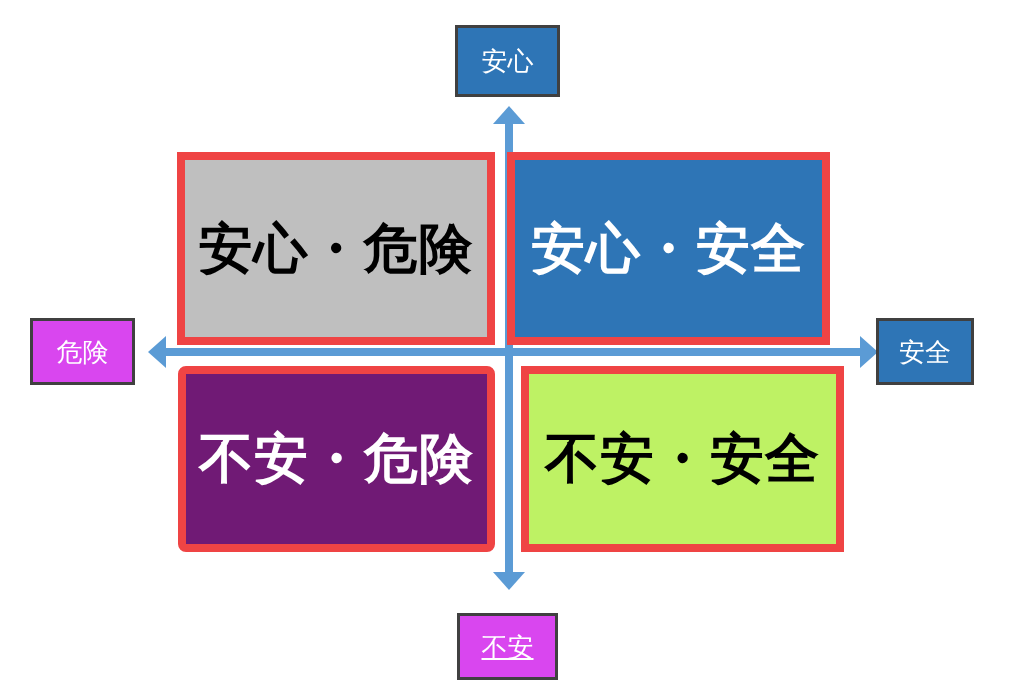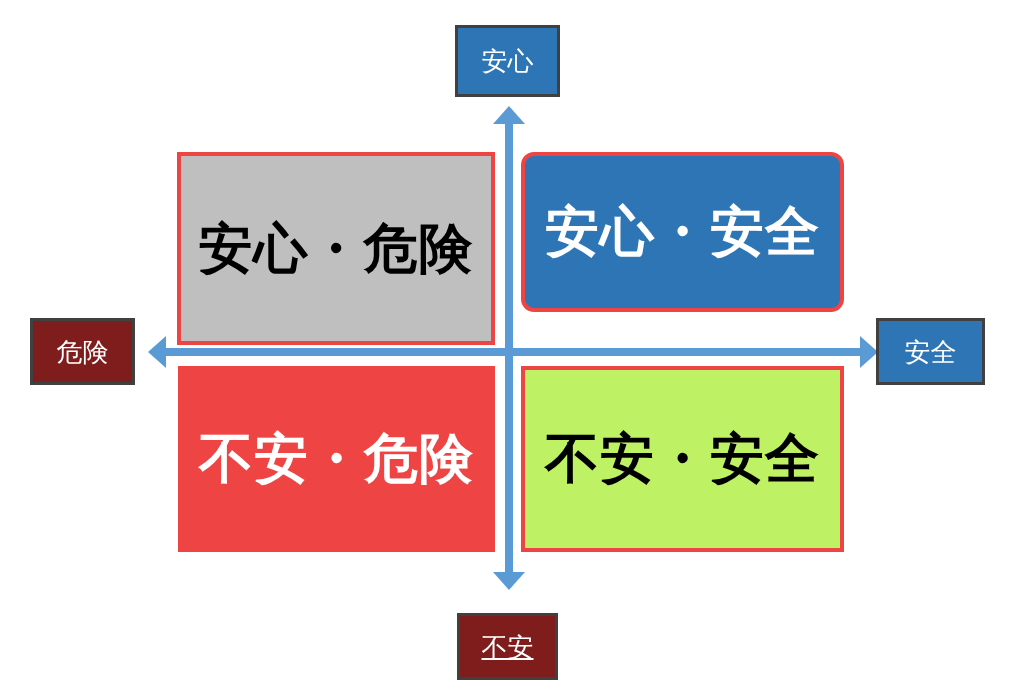--- a/index.html
+++ b/index.html
@@ -68,52 +68,52 @@
     border-right: 16px solid transparent;
     border-top: 18px solid #5B9BD5;
   }
 
   
   .quadrant {
     position: absolute;
     display: flex;
     align-items: center;
     justify-content: center;
-    border: 4px solid #ef4444;
+    border: 8px solid #ef4444;
     box-sizing: border-box;
     font-size: 54px;
     font-weight: bold;
     letter-spacing: 1px;
     line-height: 1;
     white-space: nowrap;
   }
   .q-top-left {
     left: 177px;
     top: 152px;
     width: 318px;
     height: 193px;
     background: #bfbfbf;
     color: #000000;
   }
   .q-top-right {
-    left: 521px;
+    left: 507px;
     top: 152px;
     width: 323px;
-    height: 160px;
+    height: 193px;
     background: #2E75B6;
     color: #ffffff;
-    border-radius: 13px;
   }
   .q-bottom-left {
     left: 178px;
     top: 366px;
     width: 317px;
     height: 186px;
-    background: #ef4444;
+    background: #701a75;
     color: #ffffff;
+    border-radius: 8px;
   }
   .q-bottom-right {
     left: 521px;
     top: 366px;
     width: 323px;
     height: 186px;
     background: #bef264;
     color: #000000;
   }
 
@@ -125,21 +125,21 @@
     justify-content: center;
     border: 3px solid #404040;
     box-sizing: border-box;
     font-size: 26px;
     font-weight: normal;
     color: #ffffff;
     line-height: 1;
     white-space: nowrap;
   }
   .label-blue { background: #2E75B6; }
-  .label-red  { background: #7f1d1d; text-align: center; }
+  .label-red  { background: #d946ef; text-align: center; }
 
   .lbl-top {
     left: 455px;
     top: 25px;
     width: 105px;
     height: 72px;
   }
   .lbl-bottom {
     left: 457px;
     top: 613px;
@@ -149,21 +149,21 @@
   }
   .lbl-left {
     left: 30px;
     top: 318px;
     width: 105px;
     height: 67px;
   }
   .lbl-right {
     left: 876px;
     top: 318px;
-    width: 109px;
+    width: 98px;
     height: 67px;
   }
 </style>
 </head>
 <body>
 
 <div id="canvas">
 
   <div class="axis-line axis-h"></div>
   <div class="axis-line axis-v"></div>

